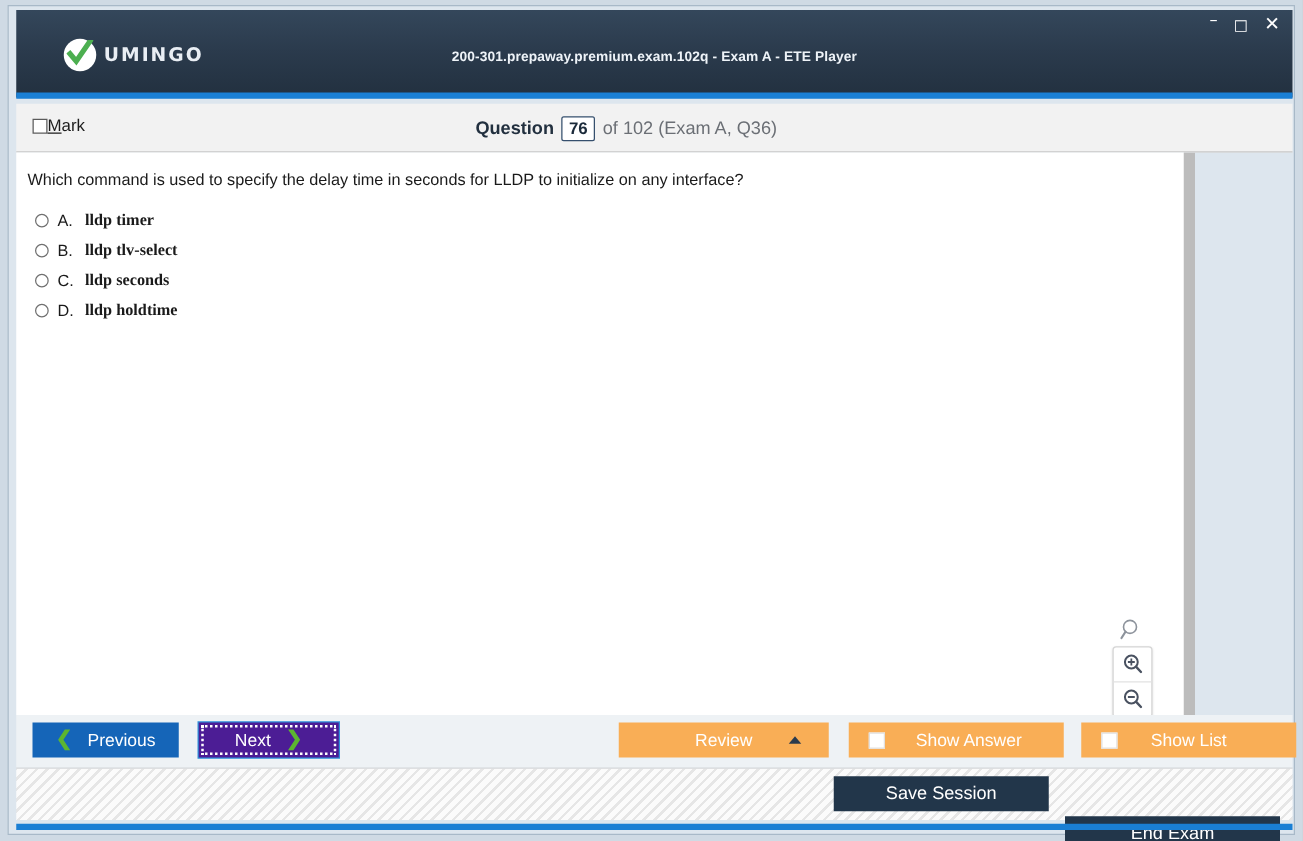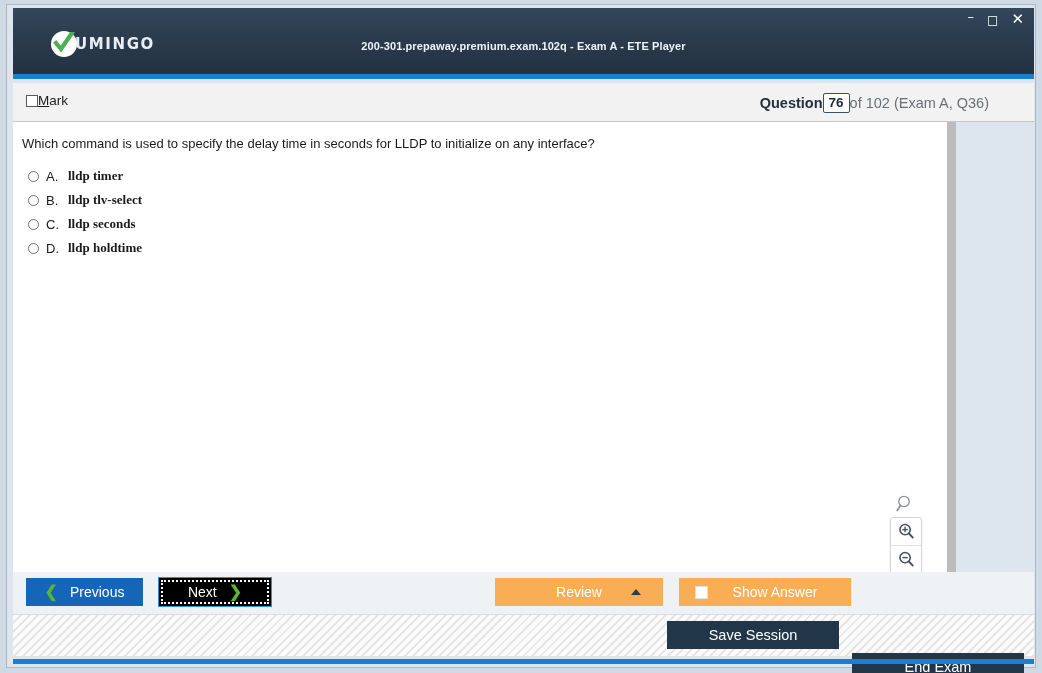--- a/index.html
+++ b/index.html
@@ -48,21 +48,21 @@
     height: 5px;
     background: #1a7fd4;
   }
 
   .logo {
     position: absolute;
     left: 38px;
     top: 23px;
     display: flex;
     align-items: center;
-    gap: 2px;
+    gap: 10px;
     user-select: none;
   }
   .logo-mark {
     width: 26px;
     height: 26px;
     border-radius: 50%;
     background: #ffffff;
     position: relative;
     display: inline-block;
   }
@@ -146,22 +146,23 @@
 
   .qcounter {
     position: absolute;
     left: 0;
     top: 10px;
     width: 976px;
     text-align: center;
     font-size: 14.5px;
     color: #2b3b4d;
     display: flex;
-    justify-content: flex-end;
-    align-items: center;
+    justify-content: center;
+    align-items: center;
+    gap: 6px;
   }
   .qcounter .lead { font-weight: bold; color: #22303f; }
   .qnum-box {
     border: 1px solid #36506e;
     border-radius: 2px;
     background: #ffffff;
     padding: 0px 5px 1px 5px;
     font-weight: bold;
     color: #1b2a3a;
     font-size: 13.5px;
@@ -281,21 +282,21 @@
     justify-content: center;
     gap: 12px;
     cursor: default;
   }
   .btn-next {
     position: absolute;
     left: 146px;
     top: 6px;
     width: 112px;
     height: 28px;
-    background: #000000;
+    background: #4c1d95;
     border: none;
     color: #ffffff;
     font-size: 14px;
     display: flex;
     align-items: center;
     justify-content: center;
     gap: 12px;
     cursor: default;
     box-sizing: border-box;
     outline: 2px dotted #ffffff;
@@ -491,20 +492,24 @@
     <div class="btn-orange btn-review">
       <span class="rlabel">Review</span>
       <span class="tri-up"></span>
     </div>
 
     <div class="btn-orange btn-show-answer">
       <span class="white-sq"></span>
       <span>Show Answer</span>
     </div>
 
+    <div class="btn-orange btn-show-list">
+      <span class="white-sq"></span>
+      <span>Show List</span>
+    </div>
   </div>
 
   <div class="footer">
     <div class="btn-dark btn-save">
       <span>Save Session</span>
     </div>
     <div class="btn-dark btn-end">
       <span>End Exam</span>
     </div>
   </div>

